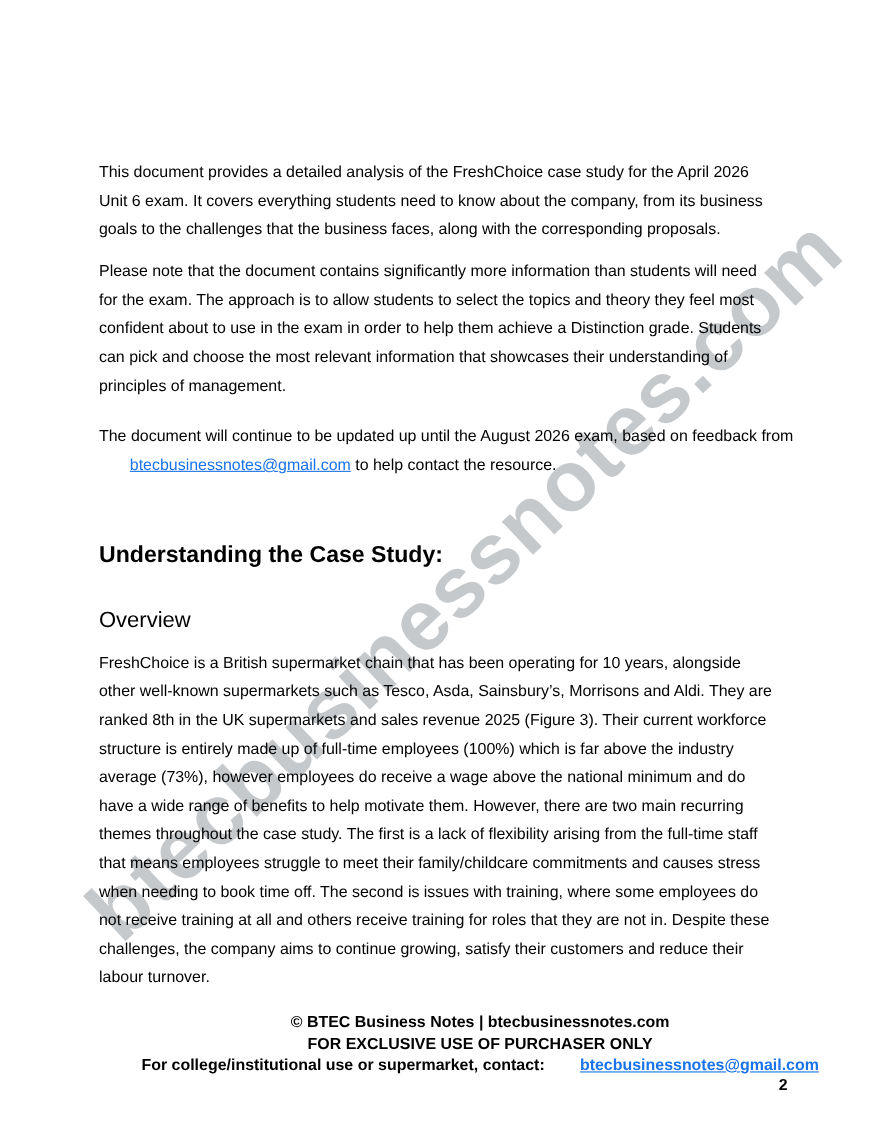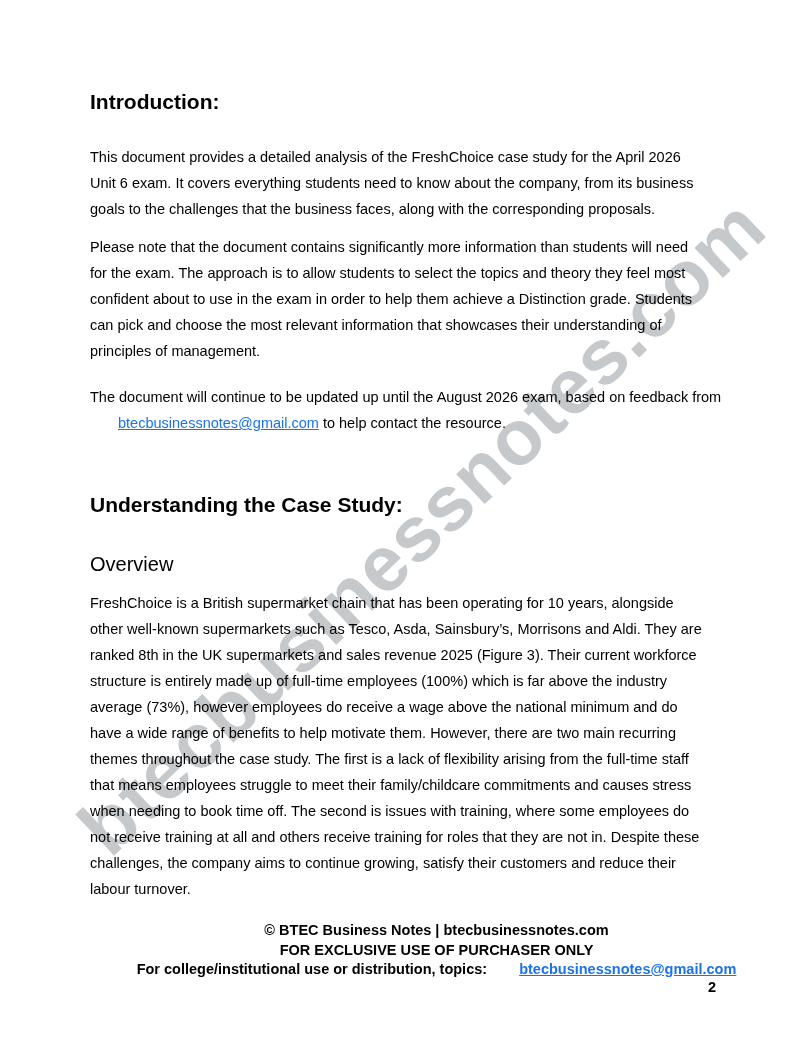--- a/index.html
+++ b/index.html
@@ -90,21 +90,20 @@
 </style>
 </head>
 <body>
 
 <div class="page">
 
   <div class="watermark">btecbusinessnotes.com</div>
 
   <div class="content-layer">
 
-    <h1 class="block h1" style="top:88px">Introduction:</h1>
 
     <p class="block body-text lines" style="top:144px">This document provides a detailed analysis of the FreshChoice case study for the April 2026
 Unit 6 exam. It covers everything students need to know about the company, from its business
 goals to the challenges that the business faces, along with the corresponding proposals.</p>
 
     <p class="block body-text lines" style="top:234px">Please note that the document contains significantly more information than students will need
 for the exam. The approach is to allow students to select the topics and theory they feel most
 confident about to use in the exam in order to help them achieve a Distinction grade. Students
 can pick and choose the most relevant information that showcases their understanding of
 principles of management.</p>
@@ -127,19 +126,19 @@
 themes throughout the case study. The first is a lack of flexibility arising from the full-time staff
 that means employees struggle to meet their family/childcare commitments and causes stress
 when needing to book time off. The second is issues with training, where some employees do
 not receive training at all and others receive training for roles that they are not in. Despite these
 challenges, the company aims to continue growing, satisfy their customers and reduce their
 labour turnover.</p>
 
     <div class="footer">
       <div>© BTEC Business Notes | btecbusinessnotes.com</div>
       <div>FOR EXCLUSIVE USE OF PURCHASER ONLY</div>
-      <div><span>For college/institutional use or distribution, topics: </span><a class="link">btecbusinessnotes@gmail.com</a></div>
+      <div><span>For college/institutional use or supermarket, contact: </span><a class="link">btecbusinessnotes@gmail.com</a></div>
     </div>
 
     <div class="page-num">2</div>
 
   </div>
 </div>
 
 </body></html>

